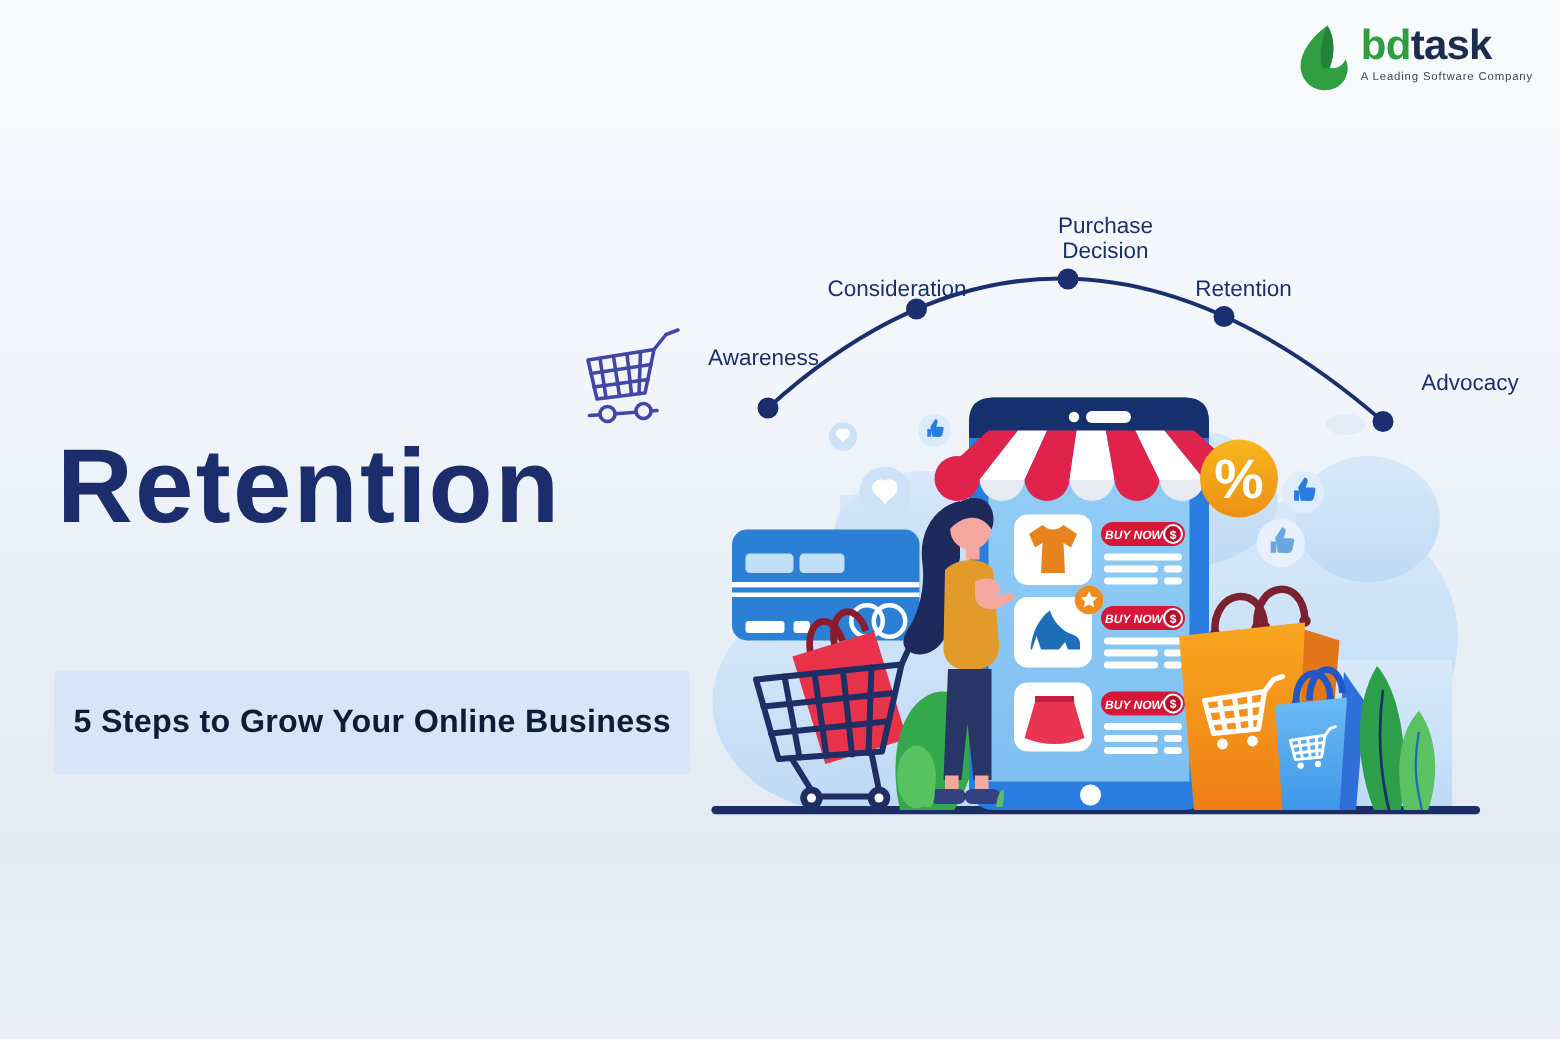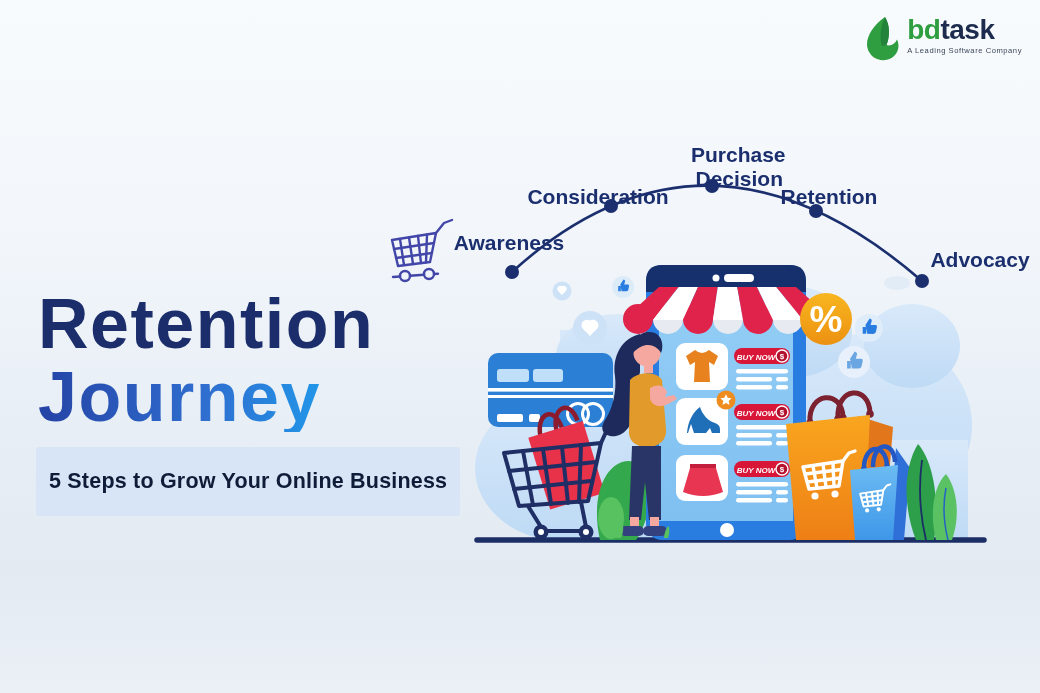--- a/index.html
+++ b/index.html
@@ -23,22 +23,22 @@
       background:linear-gradient(90deg,#1e3f9e 0%,#2b66c6 55%,#1fa3e9 100%);
       -webkit-background-clip:text;background-clip:text;color:transparent;}
   .t2{left:38px;top:289px;font-size:70px;font-weight:800;letter-spacing:1.5px;line-height:1;color:#1b2d6b;}
   .t3{left:38px;top:362px;font-size:70px;font-weight:800;letter-spacing:1.5px;line-height:1;
       background:linear-gradient(90deg,#2443a5 0%,#2f6fd0 60%,#2196e8 100%);
       -webkit-background-clip:text;background-clip:text;color:transparent;}
   .subtitle{left:36px;top:447px;background:#d8e5f6;border-radius:3px;
       padding:22px 13px;font-size:21.5px;font-weight:700;color:#0e1c38;letter-spacing:0.2px;}
 
   
-  .stage-label{font-size:21px;font-weight:700;color:#1b2f6e;transform:translateX(-50%);
-      text-align:right;white-space:nowrap;line-height:1.12;}
+  .stage-label{font-size:15px;font-weight:400;color:#1b2f6e;transform:translateX(-50%);
+      text-align:center;white-space:nowrap;line-height:1.12;}
   .stage-label.wrap{white-space:normal;width:92px;}
 
   svg text{font-family:"Liberation Sans",sans-serif;}
 </style>
 </head>
 <body>
 
 <div id="stage">
 
   <svg class="abs" style="left:0;top:0" width="1040" height="693" viewBox="0 0 1040 693">
@@ -312,16 +312,15 @@
       <path d="M14 22 L58 15 L52 44 L20 48 Z"></path>
       <path d="M22 21 L26 47 M31 19.5 L35 46 M40 18 L43 45 M49 16.5 L48 44.5"></path>
       <path d="M16 31 L56 25 M18 40 L54 35"></path>
       <path d="M58 15 L66 5 L74 2"></path>
       <circle cx="27" cy="58" r="5"></circle>
       <circle cx="51" cy="56" r="5"></circle>
       <path d="M15 59 L22 58.5 M32 57.8 L46 56.8 M56 56 L60 55.7"></path>
     </g>
   </svg>
   <div class="abs t2">Retention</div>
-  <div class="abs t3">Journey</div>
   <div class="abs subtitle">5 Steps to Grow Your Online Business</div>
 
 </div>
 
 </body></html>

